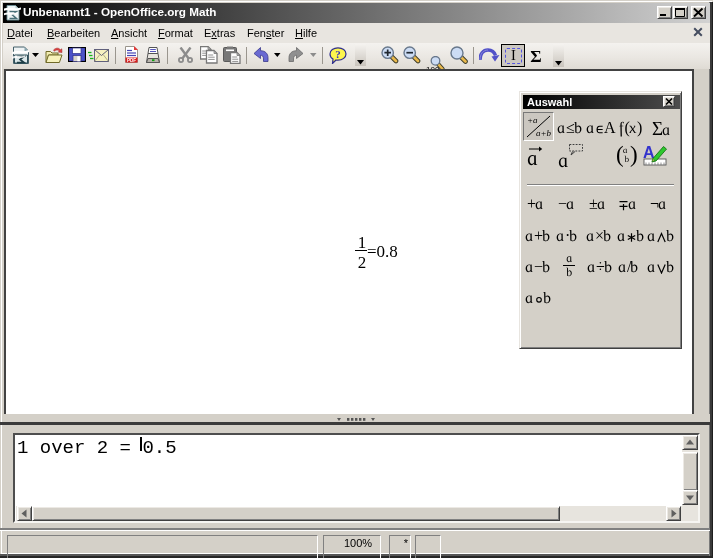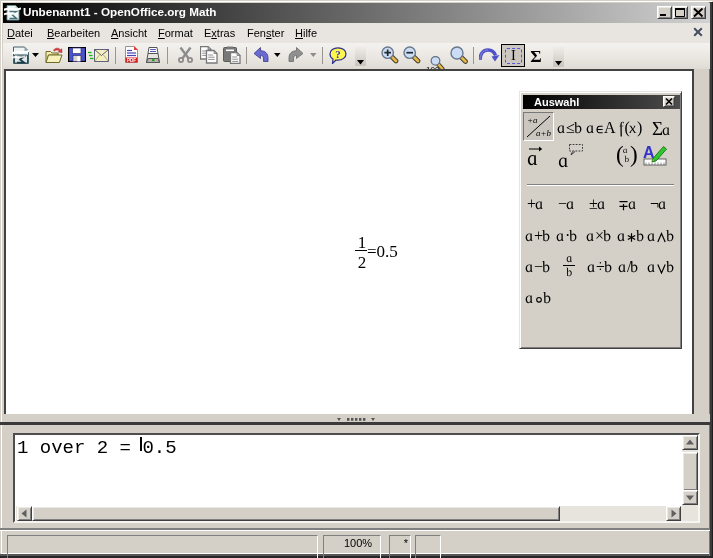--- a/index.html
+++ b/index.html
@@ -68,21 +68,21 @@
 #status-line1 { left:0px; top:528px; width:710px; height:2px; background:#808080; }
 #status-line2 { left:0px; top:530px; width:710px; height:1px; background:#fff; }
 .spanel { top:535px; height:29px; border:1px solid; border-color:#808080 #fff #fff #808080;
   font-size:11px; line-height:14px; text-align:center; color:#000;padding-left:12px; }
 
 
 #auswahl { left:519px; top:91px; width:163px; height:258px; background:#d4d0c8;
   border:1px solid; border-color:#e8e5e0 #404040 #404040 #e8e5e0;
   box-shadow:inset 1px 1px 0 #fff, inset -1px -1px 0 #808080; }
 #aus-title { left:3px; top:3px; width:157px; height:14px;
-  background:linear-gradient(to right,#000,#4d4d4d); color:#fff; font-size:11px; font-weight:bold; line-height:14px; padding-left:11px; }
+  background:linear-gradient(to right,#000,#4d4d4d); color:#fff; font-size:11px; font-weight:bold; line-height:14px; padding-left:4px; }
 #aus-close { left:143px; top:3.5px; width:12px; height:11px; background:#d4d0c8;
   border:1px solid; border-color:#fff #404040 #404040 #fff;
   box-shadow:inset 1px 1px 0 #ece9e4, inset -1px -1px 0 #808080; }
 .mathtxt { font-family:"Liberation Serif", serif; font-size:16px; color:#000; white-space:nowrap; }
 .mathtxt i { font-style:italic; display:inline-block; transform:skewX(11deg); transform-origin:50% 82%; }
 .gsym { display:inline-block; vertical-align:-2px; }
 #aus-sep1 { left:7px; top:92px; width:147px; height:1px; background:#808080; }
 #aus-sep2 { left:7px; top:93px; width:147px; height:1px; background:#fff; }
 </style>
 </head>
@@ -362,21 +362,21 @@
       <path d="M0 0 h7 l-3.5 4.5 z" fill="#000"></path>
     </svg>
   </div>
 
 <div class="abs" id="docview"></div>
 
 <div class="abs" id="formula" style="left:355px; top:232px;">
   <div class="abs" style="left:1px; top:1px; width:12px; text-align:center; font-size:17px; font-family:'Liberation Serif',serif;">1</div>
   <div class="abs" style="left:0px; top:17.5px; width:12px; height:1.6px; background:#000;"></div>
   <div class="abs" style="left:1px; top:21px; width:12px; text-align:center; font-size:17px; font-family:'Liberation Serif',serif;">2</div>
-  <div class="abs" style="left:12px; top:10px; font-size:17px; font-family:'Liberation Serif',serif;">=0.5</div>
+  <div class="abs" style="left:12px; top:10px; font-size:17px; font-family:'Liberation Serif',serif;">=0.8</div>
 </div>
 
 <div class="abs" id="splitter"></div>
 <div class="abs" id="splitmarks" style="left:337px; top:417px;">
 <svg width="40" height="5" viewBox="0 0 40 5">
   <path d="M0 1 h4 l-2 3 z" fill="#555"></path>
   <g fill="#555">
     <rect x="10" y="1" width="2.4" height="2.8"></rect>
         <rect x="14" y="1" width="2.4" height="2.8"></rect>
     <rect x="18" y="1" width="2.4" height="2.8"></rect>

